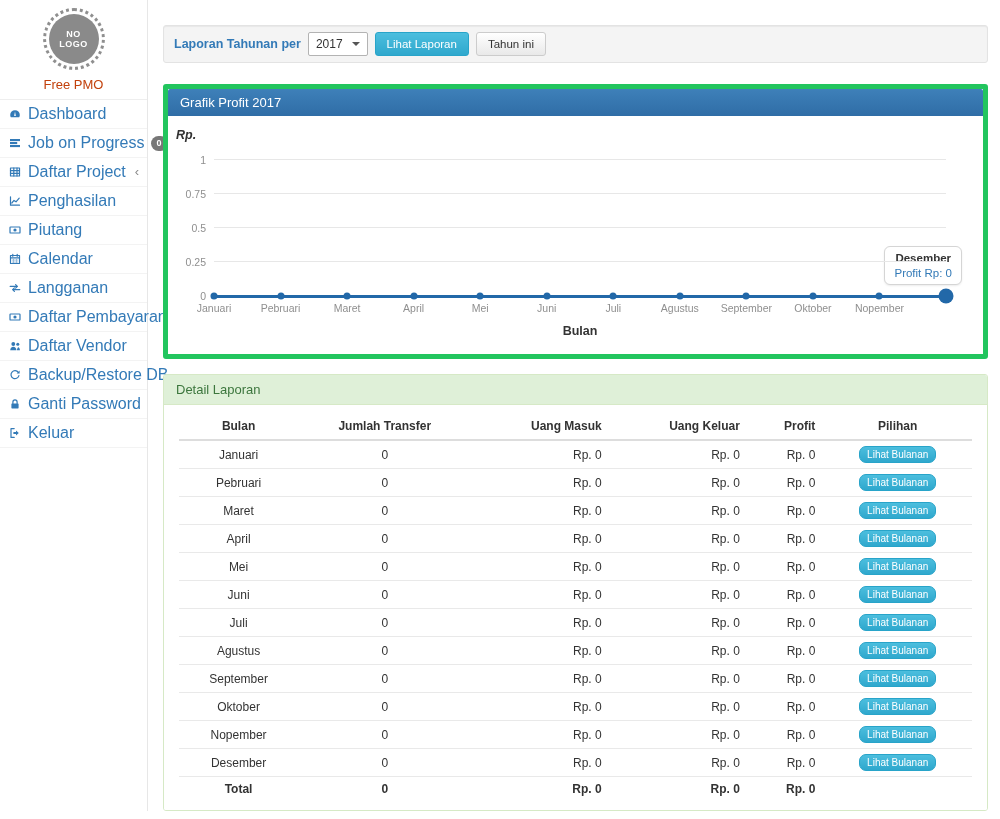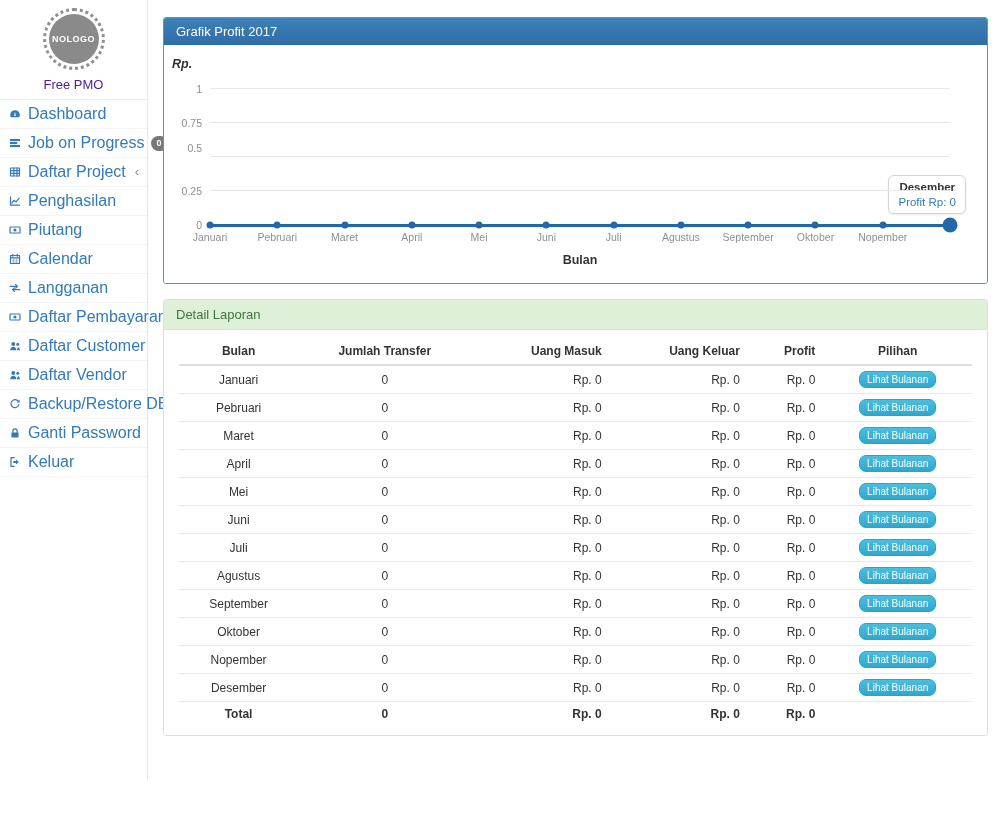--- a/index.html
+++ b/index.html
@@ -6,23 +6,23 @@
   html,body { margin:0; padding:0; background:#fff; }
   body { font-family:"Liberation Sans", sans-serif; font-size:12px; color:#333; width:1000px; }
 
   .wrapper { display:flex; min-height:780px; }
 
   
   .sidebar { flex:0 0 148px; width:148px; background:#fff; border-right:1px solid #e7e7e7; }
   .brand { text-align:center; padding:8px 0 7px; }
   .logo-ring { width:62px; height:62px; margin:0 auto; border-radius:50%; border:3px dotted #8f8f8f; padding:3px; }
   .logo-core { width:100%; height:100%; border-radius:50%; background:#8a8a8a; color:#fff;
-               display:flex; flex-direction:row; align-items:center; justify-content:center;
+               display:flex; flex-direction:column; align-items:center; justify-content:center;
                font-size:9px; font-weight:bold; line-height:10px; letter-spacing:.5px; }
-  .brand-name { color:#4c1d95; font-size:13px; margin-top:7px; }
+  .brand-name { color:#c2410c; font-size:13px; margin-top:7px; }
   .menu { border-top:1px solid #eee; display:block; }
   .menu-item { display:flex; align-items:center; gap:6px; padding:5px 8px; border-bottom:1px solid #f3f3f3;
                color:#337ab7; text-decoration:none; cursor:pointer; }
   .mi-icon { width:14px; height:12px; display:inline-flex; align-items:center; justify-content:center; flex:0 0 14px; }
   .mi-icon svg { width:12px; height:12px; display:block; }
   .mi-label { flex:1; white-space:nowrap; font-size:16px; }
   .badge { background:#777; color:#fff; border-radius:10px; font-size:9px; line-height:9px; padding:3px 6px; font-weight:bold; }
   .chevron { color:#8a8a8a; font-size:13px; line-height:10px; }
 
   
@@ -37,21 +37,21 @@
   .well .flabel { color:#337ab7; font-weight:bold; font-size:12.5px; }
   .select { background:#fff; border:1px solid #b3b3b3; border-radius:2px; padding:4px 7px; display:inline-flex;
             align-items:center; gap:9px; font-size:12px; color:#333; cursor:pointer; }
   .caret { width:0; height:0; border-left:4px solid transparent; border-right:4px solid transparent; border-top:4px solid #555; display:inline-block; }
 
   .btn { border-radius:3px; font-size:11.5px; padding:5px 11px; border:1px solid transparent; cursor:pointer; font-family:inherit; }
   .btn-info { color:#fff; background:linear-gradient(180deg,#4cbede,#2fa8cd); border-color:#28a4c9; }
   .btn-default { color:#333; background:linear-gradient(180deg,#ffffff,#e9e9e9); border-color:#ccc; }
 
   .panel { border-radius:3px; }
-  .panel-primary { margin-top:6px; border:1px solid #22c55e; }
+  .panel-primary { margin-top:21px; border:5px solid #22c55e; }
   .panel-primary > .panel-heading { background:linear-gradient(180deg,#3e80b9,#2f6da6); color:#fff;
       padding:6px 12px; font-size:13px; border-radius:2px 2px 0 0; }
   .panel-success { margin-top:15px; border:1px solid #d6e9c6; }
   .panel-success > .panel-heading { background:#dff0d8; color:#3c763d; padding:7px 12px; font-size:13px;
       border-bottom:1px solid #d6e9c6; border-radius:2px 2px 0 0; }
   .panel-body { background:#fff; border-radius:0 0 2px 2px; }
 
   
   .chart-body { padding:12px 0 16px; }
   .ylabel { font-weight:bold; font-size:12.5px; margin:0 0 0 8px; height:16px;font-style:italic; }
@@ -185,33 +185,20 @@
           <span class="mi-icon">
             <svg viewBox="0 0 12 12">
               <g fill="currentColor">
                 <circle cx="4.3" cy="4" r="1.9"></circle>
                 <path d="M1.2 10.2c.1-2.1 1.4-3.4 3.1-3.4s3 1.3 3.1 3.4z"></path>
                 <circle cx="8.8" cy="4.3" r="1.5"></circle>
                 <path d="M8 10.2c0-1.3.5-2.4 1.3-3 .9.2 1.5 1.2 1.6 3z"></path>
               </g>
             </svg>
           </span>
-          <span class="mi-label">Daftar Customer</span>
-        </a>
-        <a class="menu-item">
-          <span class="mi-icon">
-            <svg viewBox="0 0 12 12">
-              <g fill="currentColor">
-                <circle cx="4.3" cy="4" r="1.9"></circle>
-                <path d="M1.2 10.2c.1-2.1 1.4-3.4 3.1-3.4s3 1.3 3.1 3.4z"></path>
-                <circle cx="8.8" cy="4.3" r="1.5"></circle>
-                <path d="M8 10.2c0-1.3.5-2.4 1.3-3 .9.2 1.5 1.2 1.6 3z"></path>
-              </g>
-            </svg>
-          </span>
           <span class="mi-label">Daftar Vendor</span>
         </a>
         <a class="menu-item">
           <span class="mi-icon">
             <svg viewBox="0 0 12 12">
               <g fill="none" stroke="currentColor" stroke-width="1.2" stroke-linecap="round" stroke-linejoin="round">
                 <path d="M9.9 6.6A4 4 0 1 1 9.3 3.4"></path>
               </g>
               <path fill="currentColor" d="M10.6 1.4v3h-3z"></path>
             </svg>
@@ -235,36 +222,45 @@
             </svg>
           </span>
           <span class="mi-label">Keluar</span>
         </a>
       </nav>
   </aside>
 
   <main class="content">
 
 
+    <div class="well">
+      <span class="flabel">Laporan Tahunan per</span>
+      <span class="select">
+        <span>2017</span>
+        <span class="caret"></span>
+      </span>
+      <button class="btn btn-info">Lihat Laporan</button>
+      <button class="btn btn-default">Tahun ini</button>
+    </div>
 
     <div class="panel panel-primary">
       <div class="panel-heading">Grafik Profit 2017</div>
       <div class="panel-body chart-body">
         <div class="ylabel">Rp.</div>
         <div class="plot" id="plot">
           <div class="chart-tooltip">
             <div class="tt-title">Desember</div>
             <div class="tt-value">Profit Rp: 0</div>
           </div>
         <div class="gridline" style="bottom: 0px;"></div>
             <div class="ytick" style="bottom: 0px;">0</div>
             <div class="gridline" style="bottom: 34px;"></div>
             <div class="ytick" style="bottom: 34px;">0.25</div>
             <div class="gridline" style="bottom: 68px;"></div>
-            <div class="ytick" style="bottom: 77px;">0.5</div>
+            <div class="ytick" style="bottom: 68px;">0.5</div>
             <div class="gridline" style="bottom: 102px;"></div>
             <div class="ytick" style="bottom: 102px;">0.75</div>
             <div class="gridline" style="bottom: 136px;"></div>
             <div class="ytick" style="bottom: 136px;">1</div>
             <div class="dataline" style="background: rgb(34, 104, 168);"></div>
             <div class="dot" style="background: rgb(34, 104, 168); left: 0%; bottom: 0px;"></div>
             <div class="dot" style="background: rgb(34, 104, 168); left: 9.09091%; bottom: 0px;"></div>
             <div class="dot" style="background: rgb(34, 104, 168); left: 18.1818%; bottom: 0px;"></div>
             <div class="dot" style="background: rgb(34, 104, 168); left: 27.2727%; bottom: 0px;"></div>
             <div class="dot" style="background: rgb(34, 104, 168); left: 36.3636%; bottom: 0px;"></div>

